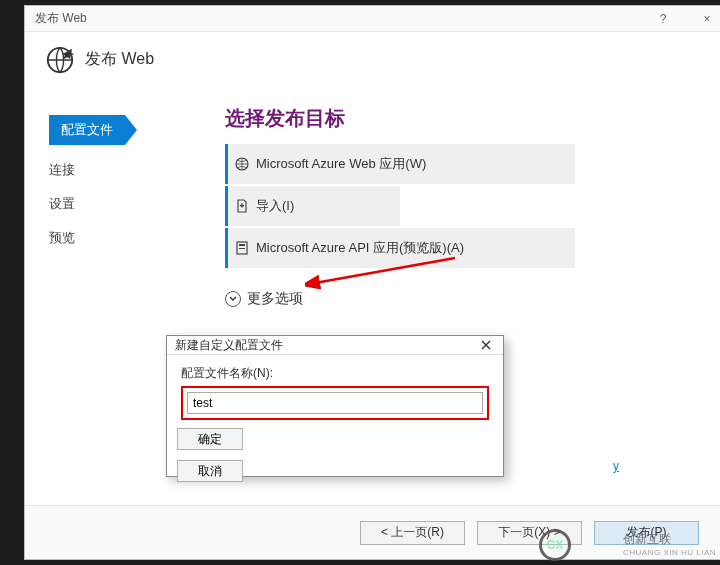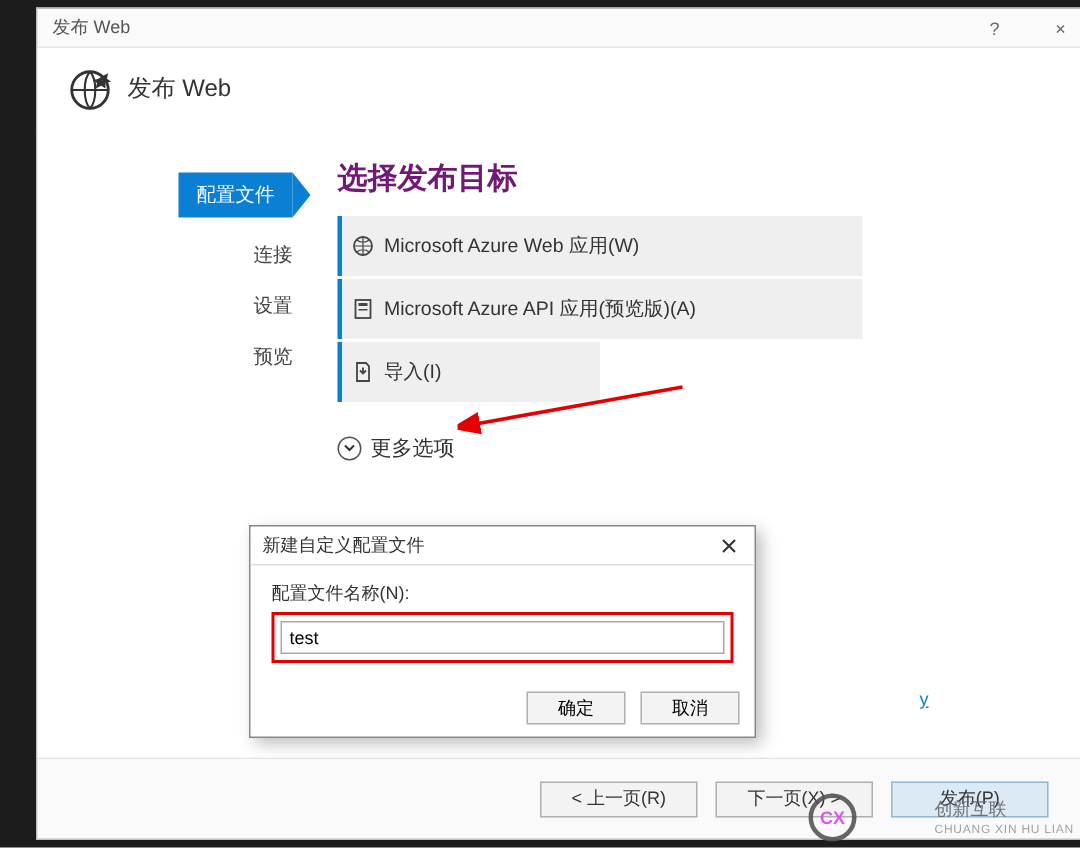--- a/index.html
+++ b/index.html
@@ -32,21 +32,21 @@
   .header-band .title { font-size:16px; color:#333; }
 
   
   .content {
     flex:1; background:#fff; display:flex; position:relative;
   }
   .sidebar {
     width: 170px; padding-top:28px; padding-left:24px;
   }
   .side-item {
-    font-size:13px; color:#444; margin-bottom:16px; cursor:default;text-align:right;
+    font-size:13px; color:#444; margin-bottom:16px; cursor:default;
   }
   .side-item.active-wrap { position:relative; }
   .side-active {
     background:#0a7fd3; color:#fff; padding:6px 12px; display:inline-block;
     font-size:13px; position:relative;
   }
   .side-active::after {
     content:""; position:absolute; top:0; right:-12px;
     border-top:15px solid transparent;
     border-bottom:15px solid transparent;
@@ -88,56 +88,56 @@
     height:24px; min-width:105px; background:#f3f3f3; border:1px solid #b0b0b0;
     font-size:12px; color:#333; cursor:default;
   }
   .footer button.primary { background:#dbeaf5; border-color:#8fb9d6; }
 
   
   .arrow-annot { position:absolute; left:305px; top:255px; pointer-events:none; z-index:5; }
 
   
   .modal {
-    position:absolute; left:166px; top:350px;
+    position:absolute; left:166px; top:335px;
     width:338px; height:142px;
     background:#fff; border:1px solid #888;
     box-shadow:4px 4px 10px rgba(0,0,0,0.25);
     z-index:10;
     display:flex; flex-direction:column;
   }
   .modal-title {
     height:26px; display:flex; align-items:center; font-size:12px; color:#333; padding:0 8px;
     justify-content:space-between; border-bottom:1px solid #ddd;
   }
   .modal-title .x { width:18px;height:18px;display:flex;align-items:center;justify-content:center;cursor:default;}
   .modal-body {
     flex:1; padding:10px 14px 0 14px; font-size:12px; color:#333;
   }
   .modal-body label { display:block; margin-bottom:4px; }
   .modal-body input[type=text] {
     width:100%; height:22px; border:1px solid #a8a8a8; padding:0 5px; font-size:12px;
   }
   .red-box { border:2px solid #e40000; padding:4px; margin-top:2px; }
   .modal-footer {
-    padding:8px 10px; display:flex; justify-content:flex-end; gap:10px;
+    padding:8px 10px; display:flex; justify-content:flex-end; gap:10px;flex-direction:column;
   }
   .modal-footer button {
     width:66px; height:22px; background:#f3f3f3; border:1px solid #b0b0b0; font-size:12px; cursor:default;
   }
 
   
   .wm {
     position:absolute; right:4px; bottom:4px; z-index:30;
     display:flex; align-items:center; opacity:0.9;
   }
   .wm .circ {
     width:32px;height:32px;border:3px solid #555;border-radius:50%;
     display:flex;align-items:center;justify-content:center;
-    color:#d946ef;font-weight:700;font-size:12px; margin-right:4px;
+    color:#86efac;font-weight:700;font-size:12px; margin-right:4px;
   }
   .wm .txt { font-size:12px; color:#666; line-height:1;margin-left:48px; }
   .wm .txt small { font-size:8px; color:#999; letter-spacing:0.5px; }
 
   
   .blue-sliver { position:absolute; top:46px; right:0; width:4px; height:20px; background:#0070d0; }
 </style>
 </head>
 <body>
 
@@ -178,40 +178,40 @@
 
       <div class="target-list">
         <div class="target-item selected">
           <span class="icon">
             <svg width="16" height="16" viewBox="0 0 16 16">
                 <circle cx="8" cy="8" r="6" fill="none" stroke="#444" stroke-width="1.2"></circle>
                 <path d="M2 8h12M8 2v12M4 4c2 2 6 2 8 0M4 12c2-2 6-2 8 0" stroke="#444" stroke-width="0.8" fill="none"></path>
               </svg>
           </span>
           <span class="lbl">Microsoft Azure Web 应用(W)</span>
+        </div>
+        <div class="target-item half selected">
+          <span class="icon">
+            <svg width="16" height="16" viewBox="0 0 16 16">
+                <path d="M4 2h6l2 2v10H4z" fill="none" stroke="#444" stroke-width="1.2"></path>
+                <path d="M8 5v4m-2-2l2 2 2-2" stroke="#444" stroke-width="1.2" fill="none"></path>
+              </svg>
+          </span>
+          <span class="lbl">导入(I)</span>
         </div>
         <div class="target-item selected">
           <span class="icon">
             <svg width="16" height="16" viewBox="0 0 16 16">
                 <rect x="3" y="2" width="10" height="12" fill="none" stroke="#444" stroke-width="1.2"></rect>
                 <rect x="5" y="4" width="6" height="2" fill="#444"></rect>
                 <rect x="5" y="8" width="6" height="1" fill="#444"></rect>
               </svg>
           </span>
           <span class="lbl">Microsoft Azure API 应用(预览版)(A)</span>
         </div>
-        <div class="target-item half selected">
-          <span class="icon">
-            <svg width="16" height="16" viewBox="0 0 16 16">
-                <path d="M4 2h6l2 2v10H4z" fill="none" stroke="#444" stroke-width="1.2"></path>
-                <path d="M8 5v4m-2-2l2 2 2-2" stroke="#444" stroke-width="1.2" fill="none"></path>
-              </svg>
-          </span>
-          <span class="lbl">导入(I)</span>
-        </div>
       </div>
 
       <div class="more-options">
         <span class="chev">
           <svg width="8" height="8" viewBox="0 0 8 8">
               <path d="M1 2l3 3 3-3" stroke="#333" stroke-width="1.4" fill="none"></path>
             </svg>
         </span>
         <span>更多选项</span>
       </div>

